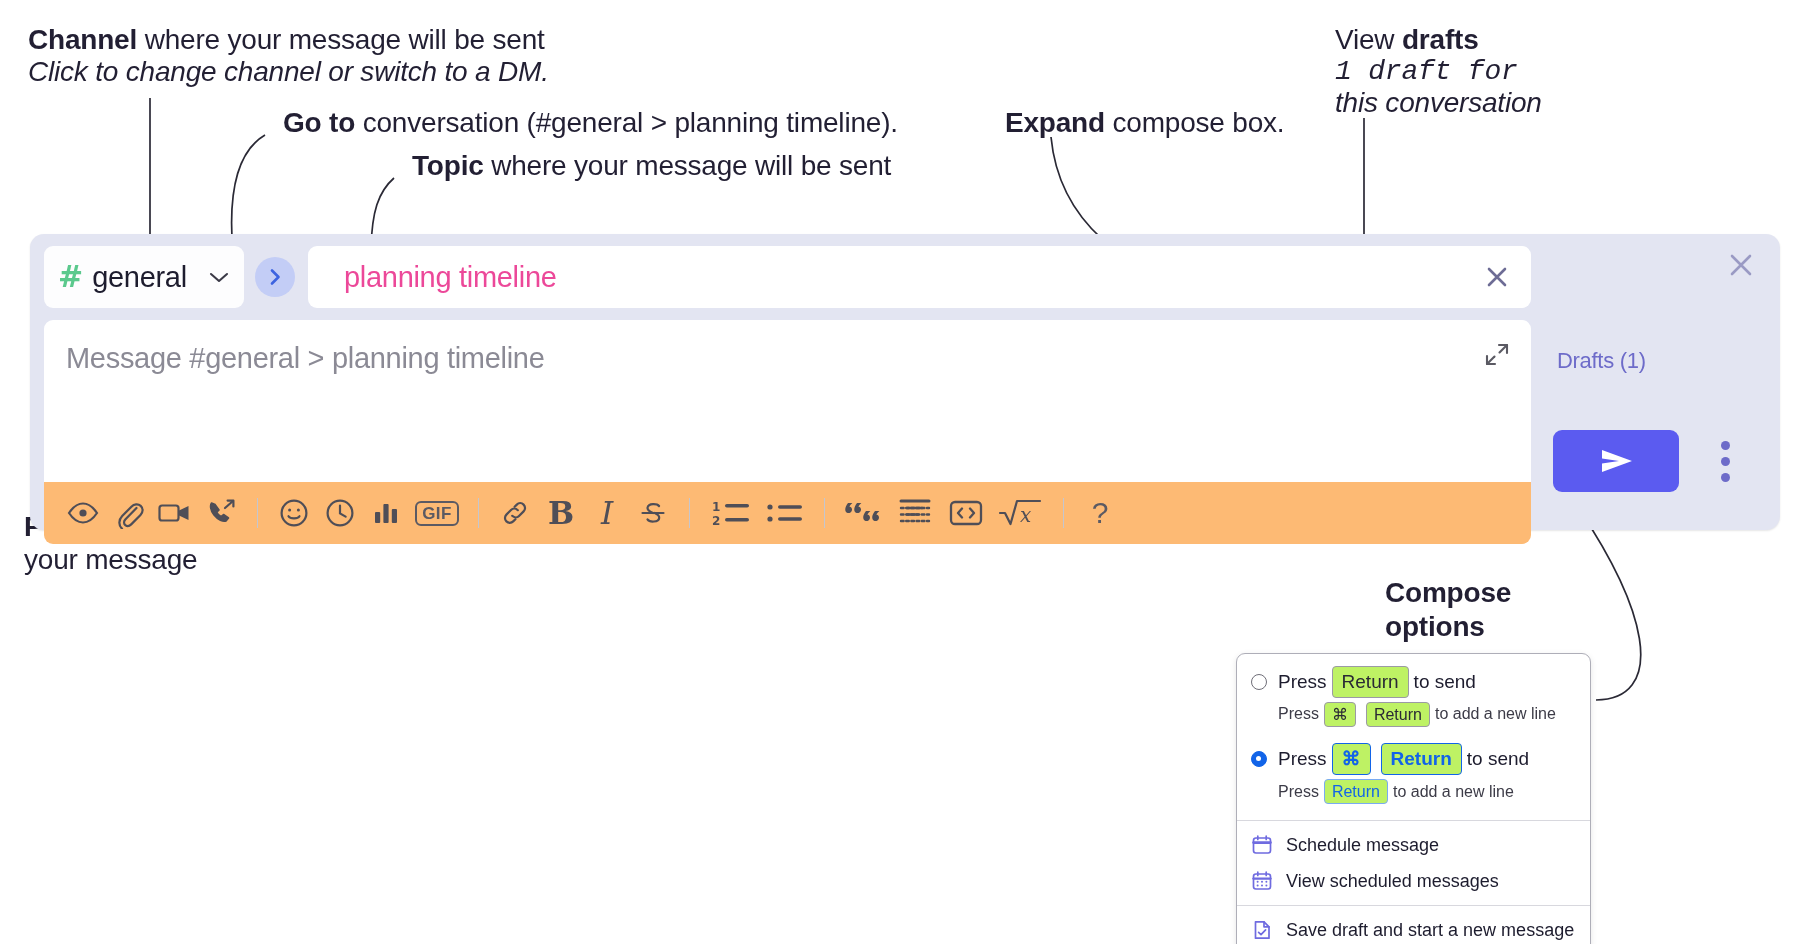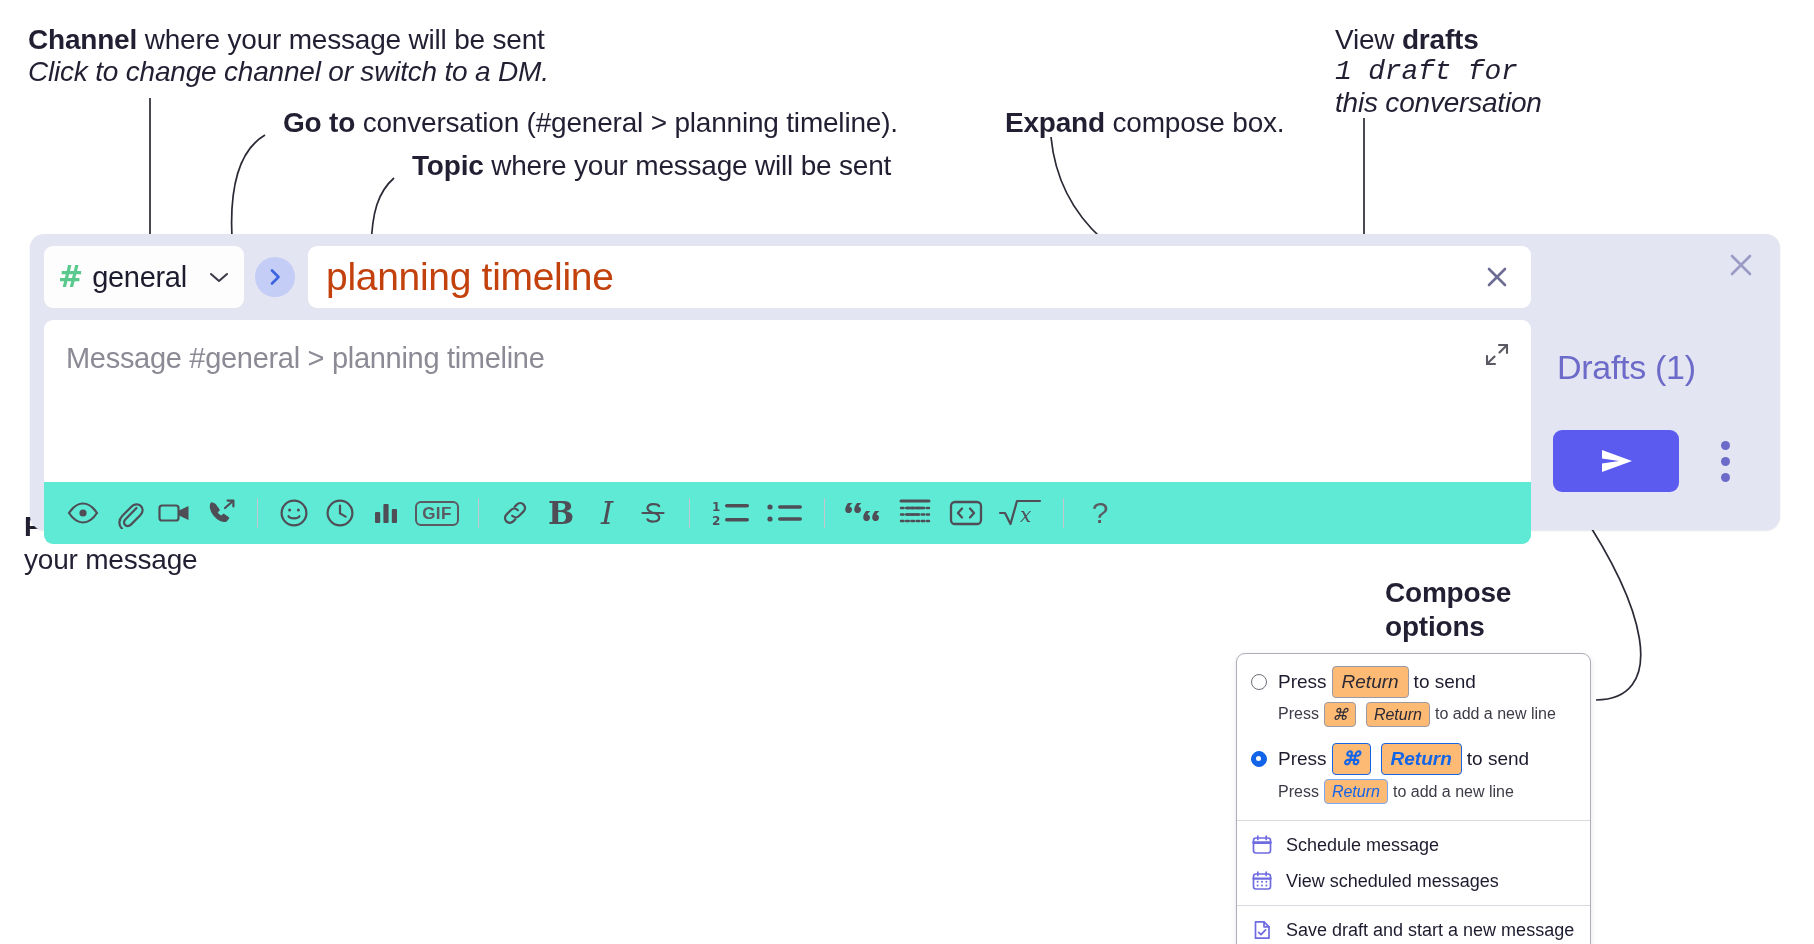--- a/index.html
+++ b/index.html
@@ -80,21 +80,21 @@
   .topic-field{
     position:absolute;left:264px;top:0;
     right:0;height:62px;
     background:#ffffff;
     border-radius:9px;
     display:flex;align-items:center;
     padding:0 16px 0 18px;
     box-sizing:border-box;
     cursor:text;
   }
-  .topic-val{font-size:39px;color:#c2410c;flex:1;letter-spacing:-.3px;}
+  .topic-val{font-size:29px;color:#ec4899;flex:1;letter-spacing:-.3px;margin-left:18px;}
   .topic-clear{width:36px;height:36px;display:flex;align-items:center;justify-content:center;cursor:pointer;}
 
   
   .msgbox{
     position:absolute;left:0;top:74px;
     width:100%;height:224px;
     background:#ffffff;
     border-radius:9px;
     box-sizing:border-box;
     overflow:hidden;
@@ -106,21 +106,21 @@
   .expand-btn{
     position:absolute;right:16px;top:16px;
     width:36px;height:36px;
     display:flex;align-items:center;justify-content:center;
     cursor:pointer;
   }
   
   .toolbar{
     position:absolute;left:0;bottom:0;
     width:100%;height:62px;
-    background:#5eead4;
+    background:#fdba74;
     display:flex;align-items:center;
     padding-left:16px;
     box-sizing:border-box;
   }
   .tb{
     width:46px;height:46px;
     display:flex;align-items:center;justify-content:center;
     cursor:pointer;flex:none;
   }
   .tb svg{display:block;}
@@ -131,21 +131,21 @@
     color:#5b5a63;padding:2px 5px;line-height:1;
     font-family:"Liberation Sans", sans-serif;
   }
   .qmark{font-size:30px;color:#5b5a63;line-height:1;font-weight:400;}
   .bold-g{font-size:31px;font-weight:700;color:#4f4e57;line-height:1;font-family:"DejaVu Serif",serif;}
   .ital-g{font-size:31px;font-style:italic;color:#4f4e57;line-height:1;font-family:"DejaVu Serif",serif;}
 
   
   .drafts{
     position:absolute;left:1527px;top:114px;
-    font-size:34px;color:#6d6bc9;letter-spacing:-.3px;
+    font-size:22px;color:#6d6bc9;letter-spacing:-.3px;
     cursor:pointer;
   }
   .send-btn{
     position:absolute;left:1523px;top:196px;
     width:126px;height:62px;border-radius:9px;
     background:#5b5bf0;
     display:flex;align-items:center;justify-content:center;
     cursor:pointer;
   }
   .kebab{
@@ -188,22 +188,21 @@
     display:flex;align-items:center;
     padding:4px 14px 6px 41px;
     font-size:16px;color:#3c3b47;
   }
   .key{
     display:inline-flex;align-items:center;justify-content:center;
     border:1.3px solid #9b9aa4;border-radius:4px;
     padding:1px 7px;margin:0 5px;
     font-size:16px;color:#2a2935;line-height:1.35;
     font-family:"Liberation Sans", sans-serif;
-    background:#fdba74;
-    font-style:italic;
+    background:#bef264;
   }
   .radio-row .key{font-size:19px;padding:2px 9px;}
   .key.blue{border-color:#7aabf2;color:#1264e8;}
   .key.blue-strong{border-color:#1264e8;color:#1264e8;font-weight:700;}
   .menu-div{height:1px;background:#d8d8de;width:100%;}
   .menu-item{
     display:flex;align-items:center;
     padding:7px 14px;
     font-size:18px;color:#1d1c2e;
     cursor:pointer;

